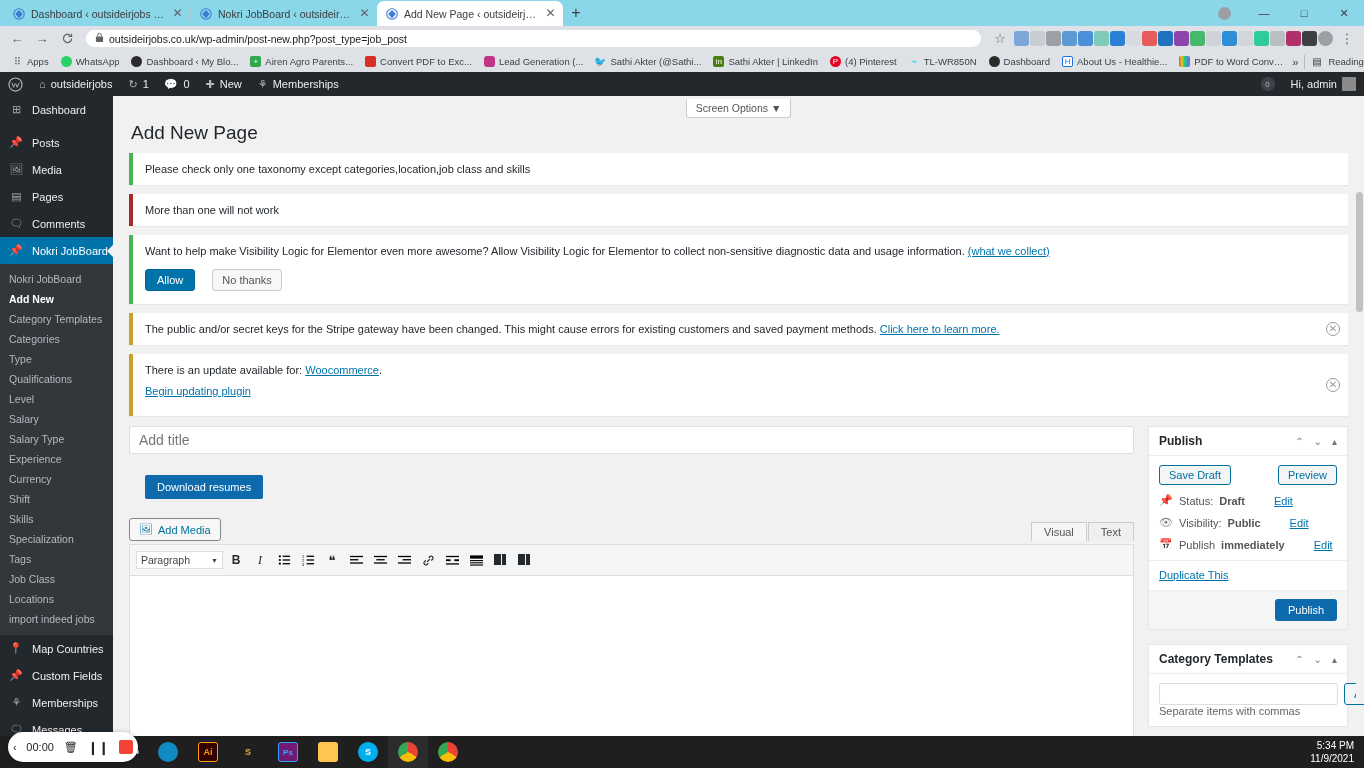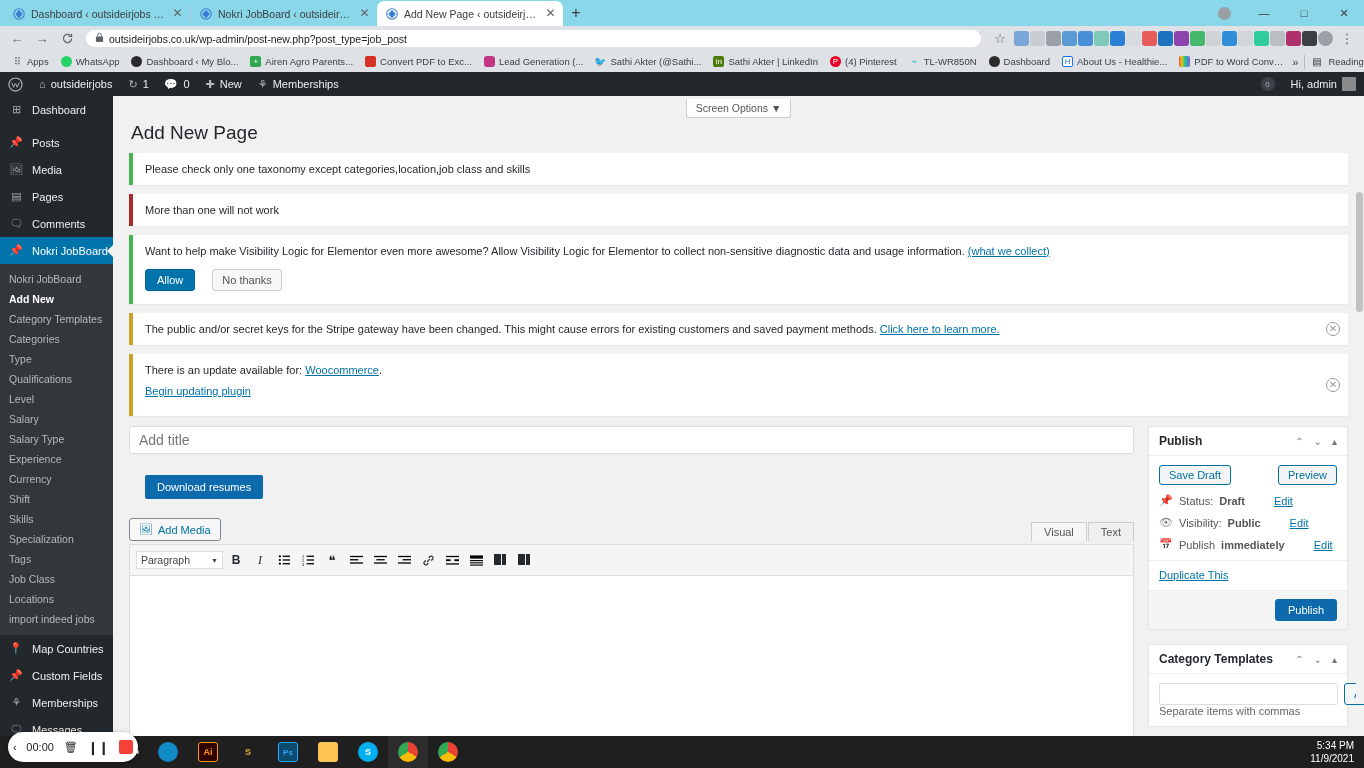--- a/index.html
+++ b/index.html
@@ -701,21 +701,21 @@
   <div class="tb-app">
     <span class="appico" style="background:#0f8bc4;border-radius:50%"></span>
   </div>
   <div class="tb-app">
     <span class="appico" style="background:#310000;border:1px solid #ff9a00;color:#ff9a00">Ai</span>
   </div>
   <div class="tb-app">
     <span class="appico" style="background:#1f1f1f;color:#e8a93c">S</span>
   </div>
   <div class="tb-app">
-    <span class="appico" style="background:#0c4a6e;border:1px solid #31a8ff;color:#31a8ff;font-size:8px">Ps</span>
+    <span class="appico" style="background:#701a75;border:1px solid #31a8ff;color:#31a8ff;font-size:8px">Ps</span>
   </div>
   <div class="tb-app">
     <span class="appico" style="background:#ffc452"></span>
   </div>
   <div class="tb-app">
     <span class="appico" style="background:#00aff0;border-radius:50%">S</span>
   </div>
   <div class="tb-app active">
     <span class="appico" style="background:conic-gradient(#ea4335 0 33%,#fbbc05 33% 66%,#34a853 66% 100%);border-radius:50%"></span>
   </div>

